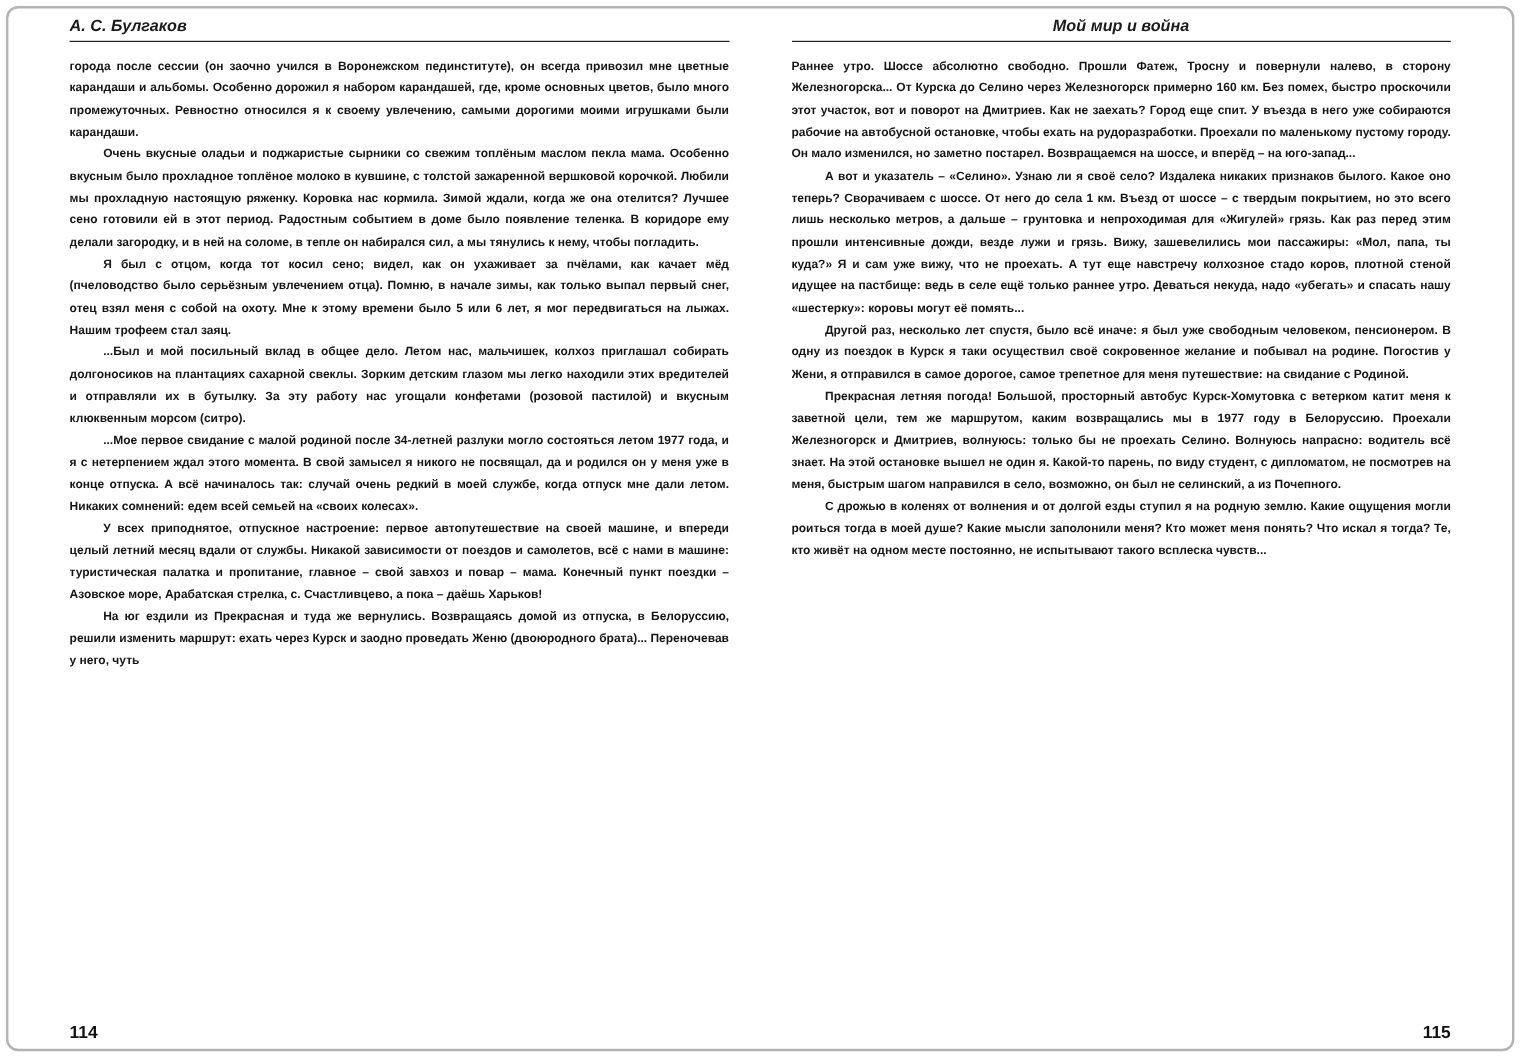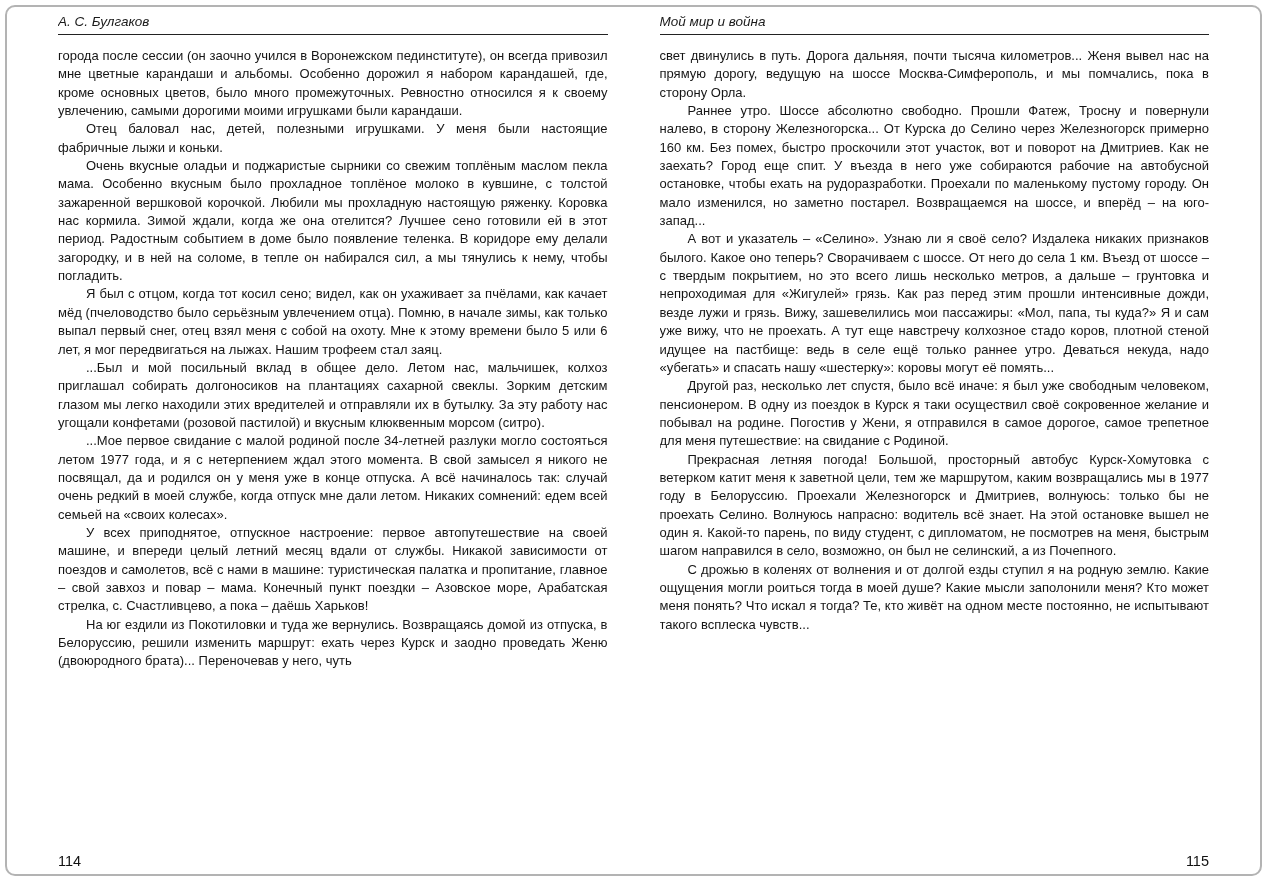--- a/index.html
+++ b/index.html
@@ -16,40 +16,41 @@
     top: 5px; left: 5px; right: 5px; bottom: 5px;
     border: 2px solid #b3b3b3;
     border-radius: 10px;
     pointer-events: none;
   }
   .spread {
     position: absolute;
     top: 14px; left: 58px; right: 58px; bottom: 12px;
     display: flex;
     gap: 52px;
+    font-weight: bold;
   }
   .page {
     flex: 1;
     position: relative;
   }
   .running-header {
     font-style: italic;
     font-size: 13.5px;
     color: #1a1a1a;
     padding-bottom: 5px;
     border-bottom: 1.4px solid #222222;
     white-space: nowrap;
     overflow: hidden;
   }
   .page--left .running-header { text-align: left; }
-  .page--right .running-header { text-align: left; }
+  .page--right .running-header { text-align: center; }
   .page-text {
     margin-top: 12px;
     text-align: justify;
-    font-size: 13px;
+    font-size: 10px;
     line-height: 18.35px;
     color: #151515;
     height: 794px;
     overflow: hidden;
   }
   .page-text p {
     margin: 0;
     padding: 0;
     text-indent: 28px;
   }
@@ -71,37 +72,35 @@
 <div class="frame"></div>
 
 <div class="spread">
 
   <div class="page page--left">
     <div class="running-header">
       <span>А. С. Булгаков</span>
     </div>
     <div class="page-text">
         <p>города после сессии (он заочно учился в Воронежском пединституте), он всегда привозил мне цветные карандаши и альбомы. Особенно дорожил я набором карандашей, где, кроме основных цветов, было много промежуточных. Ревностно относился я к своему увлечению, самыми дорогими моими игрушками были карандаши.</p>
-        <p>Отец баловал нас, детей, полезными игрушками. У меня были настоящие фабричные лыжи и коньки.</p>
         <p>Очень вкусные оладьи и поджаристые сырники со свежим топлёным маслом пекла мама. Особенно вкусным было прохладное топлёное молоко в кувшине, с толстой зажаренной вершковой корочкой. Любили мы прохладную настоящую ряженку. Коровка нас кормила. Зимой ждали, когда же она отелится? Лучшее сено готовили ей в этот период. Радостным событием в доме было появление теленка. В коридоре ему делали загородку, и в ней на соломе, в тепле он набирался сил, а мы тянулись к нему, чтобы погладить.</p>
         <p>Я был с отцом, когда тот косил сено; видел, как он ухаживает за пчёлами, как качает мёд (пчеловодство было серьёзным увлечением отца). Помню, в начале зимы, как только выпал первый снег, отец взял меня с собой на охоту. Мне к этому времени было 5 или 6 лет, я мог передвигаться на лыжах. Нашим трофеем стал заяц.</p>
         <p>...Был и мой посильный вклад в общее дело. Летом нас, мальчишек, колхоз приглашал собирать долгоносиков на плантациях сахарной свеклы. Зорким детским глазом мы легко находили этих вредителей и отправляли их в бутылку. За эту работу нас угощали конфетами (розовой пастилой) и вкусным клюквенным морсом (ситро).</p>
         <p>...Мое первое свидание с малой родиной после 34-летней разлуки могло состояться летом 1977 года, и я с нетерпением ждал этого момента. В свой замысел я никого не посвящал, да и родился он у меня уже в конце отпуска. А всё начиналось так: случай очень редкий в моей службе, когда отпуск мне дали летом. Никаких сомнений: едем всей семьей на «своих колесах».</p>
         <p>У всех приподнятое, отпускное настроение: первое автопутешествие на своей машине, и впереди целый летний месяц вдали от службы. Никакой зависимости от поездов и самолетов, всё с нами в машине: туристическая палатка и пропитание, главное – свой завхоз и повар – мама. Конечный пункт поездки – Азовское море, Арабатская стрелка, с. Счастливцево, а пока – даёшь Харьков!</p>
-        <p>На юг ездили из Покотиловки и туда же вернулись. Возвращаясь домой из отпуска, в Белоруссию, решили изменить маршрут: ехать через Курск и заодно проведать Женю (двоюродного брата)... Переночевав у него, чуть</p>
+        <p>На юг ездили из Прекрасная и туда же вернулись. Возвращаясь домой из отпуска, в Белоруссию, решили изменить маршрут: ехать через Курск и заодно проведать Женю (двоюродного брата)... Переночевав у него, чуть</p>
       </div>
     <div class="page-number">114</div>
   </div>
 
   <div class="page page--right">
     <div class="running-header">
       <span>Мой мир и война</span>
     </div>
     <div class="page-text">
-        <p>свет двинулись в путь. Дорога дальняя, почти тысяча километров... Женя вывел нас на прямую дорогу, ведущую на шоссе Москва-Симферополь, и мы помчались, пока в сторону Орла.</p>
         <p>Раннее утро. Шоссе абсолютно свободно. Прошли Фатеж, Тросну и повернули налево, в сторону Железногорска... От Курска до Селино через Железногорск примерно 160 км. Без помех, быстро проскочили этот участок, вот и поворот на Дмитриев. Как не заехать? Город еще спит. У въезда в него уже собираются рабочие на автобусной остановке, чтобы ехать на рудоразработки. Проехали по маленькому пустому городу. Он мало изменился, но заметно постарел. Возвращаемся на шоссе, и вперёд – на юго-запад...</p>
         <p>А вот и указатель – «Селино». Узнаю ли я своё село? Издалека никаких признаков былого. Какое оно теперь? Сворачиваем с шоссе. От него до села 1 км. Въезд от шоссе – с твердым покрытием, но это всего лишь несколько метров, а дальше – грунтовка и непроходимая для «Жигулей» грязь. Как раз перед этим прошли интенсивные дожди, везде лужи и грязь. Вижу, зашевелились мои пассажиры: «Мол, папа, ты куда?» Я и сам уже вижу, что не проехать. А тут еще навстречу колхозное стадо коров, плотной стеной идущее на пастбище: ведь в селе ещё только раннее утро. Деваться некуда, надо «убегать» и спасать нашу «шестерку»: коровы могут её помять...</p>
         <p>Другой раз, несколько лет спустя, было всё иначе: я был уже свободным человеком, пенсионером. В одну из поездок в Курск я таки осуществил своё сокровенное желание и побывал на родине. Погостив у Жени, я отправился в самое дорогое, самое трепетное для меня путешествие: на свидание с Родиной.</p>
         <p>Прекрасная летняя погода! Большой, просторный автобус Курск-Хомутовка с ветерком катит меня к заветной цели, тем же маршрутом, каким возвращались мы в 1977 году в Белоруссию. Проехали Железногорск и Дмитриев, волнуюсь: только бы не проехать Селино. Волнуюсь напрасно: водитель всё знает. На этой остановке вышел не один я. Какой-то парень, по виду студент, с дипломатом, не посмотрев на меня, быстрым шагом направился в село, возможно, он был не селинский, а из Почепного.</p>
         <p>С дрожью в коленях от волнения и от долгой езды ступил я на родную землю. Какие ощущения могли роиться тогда в моей душе? Какие мысли заполонили меня? Кто может меня понять? Что искал я тогда? Те, кто живёт на одном месте постоянно, не испытывают такого всплеска чувств...</p>
       </div>
     <div class="page-number">115</div>
   </div>
 
 </div>

